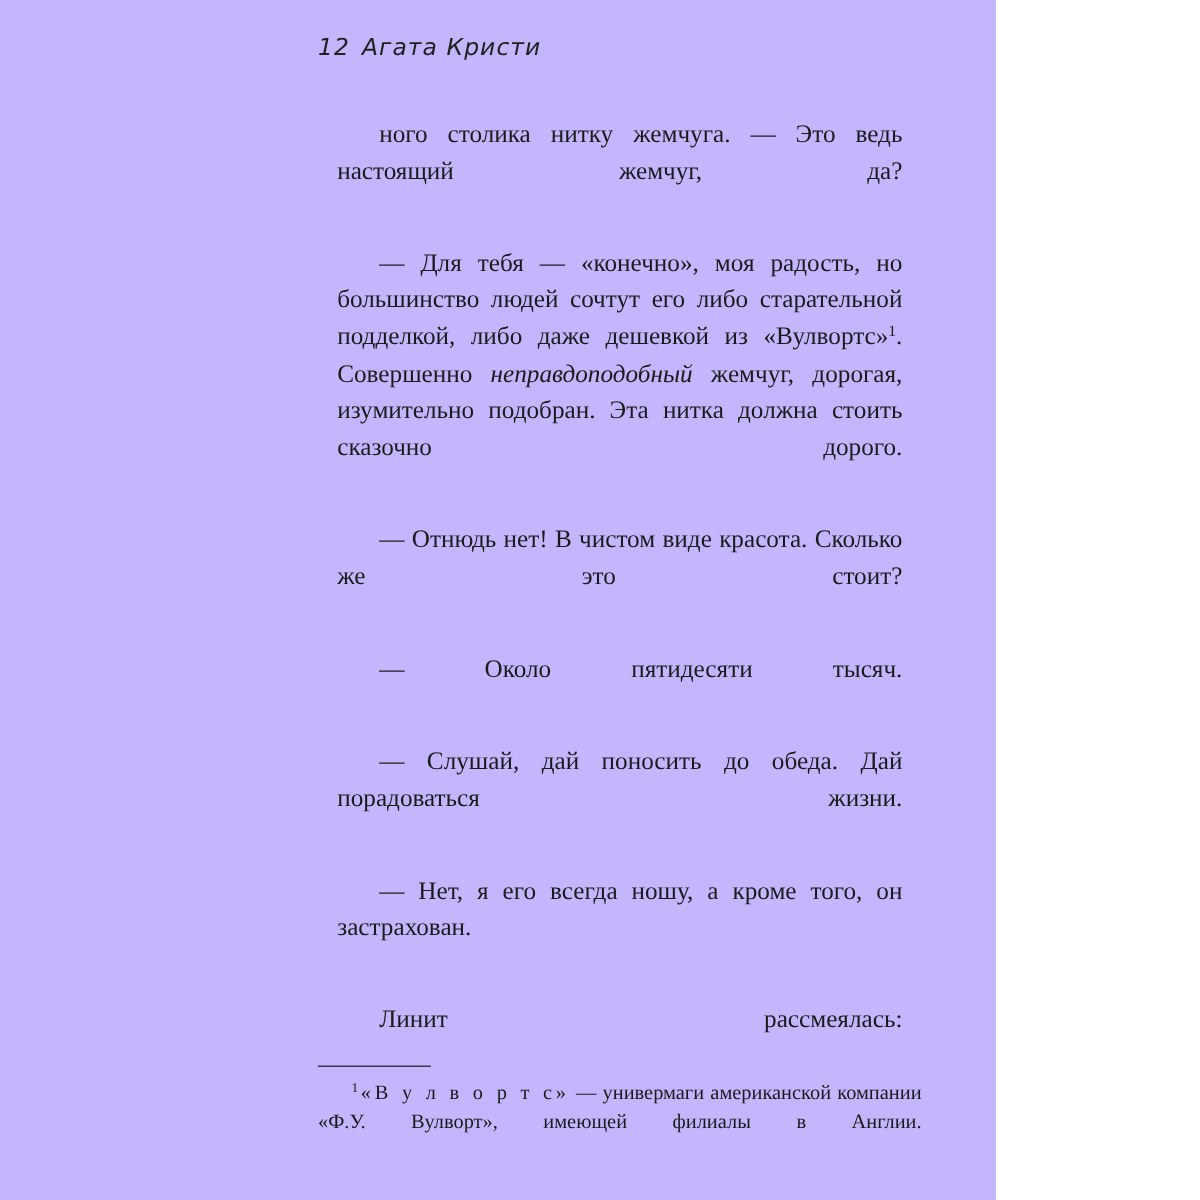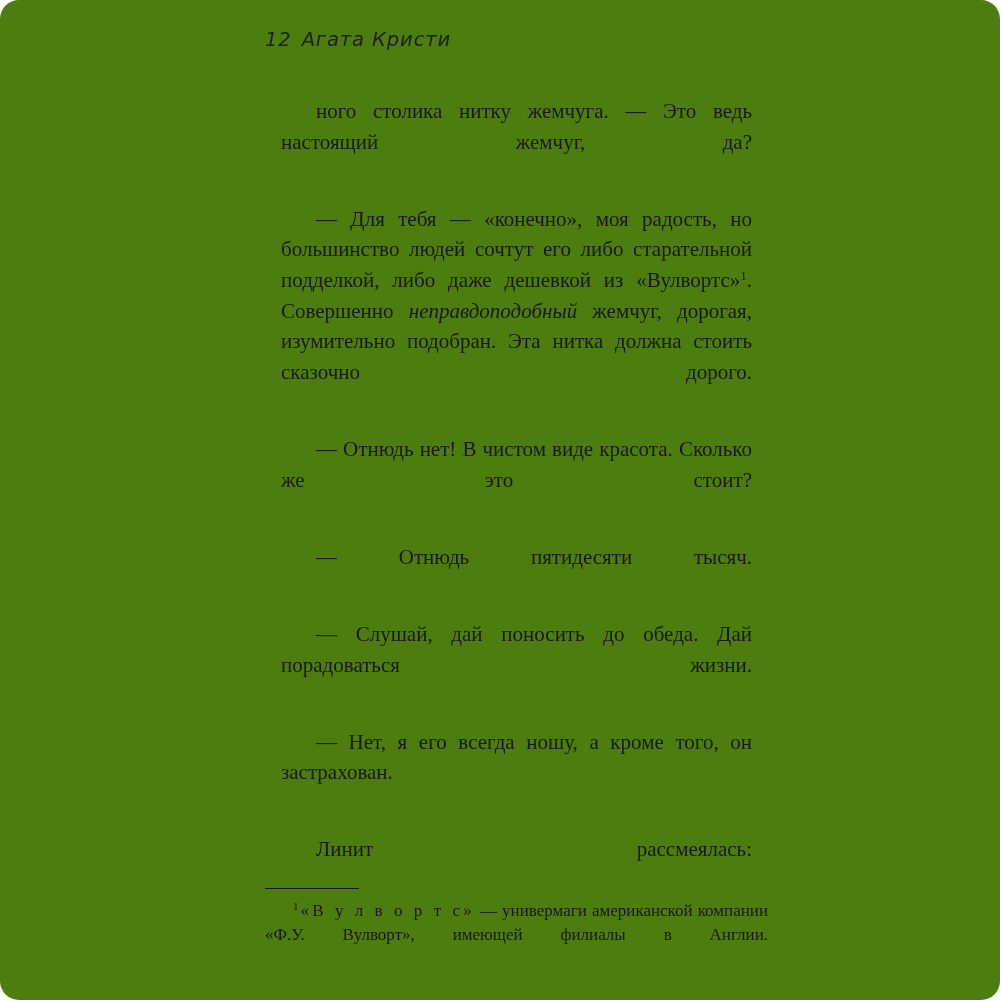--- a/index.html
+++ b/index.html
@@ -12,24 +12,23 @@
     width: 1000px;
     height: 1000px;
     overflow: hidden;
     font-family: "Liberation Serif", "DejaVu Serif", serif;
     color: #1a1a1a;
     -webkit-font-smoothing: antialiased;
   }
 
   .page {
     position: relative;
-    width: 1000px;
+    width: 830px;
     height: 1000px;
-    background: #4d7c0f;
-    border-radius: 19px;
+    background: #c4b5fd;
   }
 
   
   .running-head {
     position: absolute;
     left: 265px;
     top: 28px;
     font-family: "DejaVu Sans", "Liberation Sans", sans-serif;
     font-style: italic;
     font-size: 19.5px;
@@ -117,21 +116,21 @@
 <div class="page">
 
   <div class="running-head">
     <span class="folio">12</span><span>Агата Кристи</span>
   </div>
 
   <div class="textblock" id="textblock">
       <p class="para" id="p1"><span>ного столика нитку жемчуга. — Это ведь настоящий жемчуг, да?</span></p>
       <p class="para" id="p3"><span>— Для тебя — «конечно», моя радость, но большинство людей сочтут его либо старательной подделкой, либо даже дешевкой из «Вулвортс»</span><sup class="fnmark">1</sup><span>. Совершенно </span><i>неправдоподобный</i><span> жемчуг, дорогая, изумительно подобран. Эта нитка должна стоить сказочно дорого.</span></p>
       <p class="para" id="p5"><span>— Отнюдь нет! В чистом виде красота. Сколько же это стоит?</span></p>
-      <p class="para" id="p6"><span>— Отнюдь пятидесяти тысяч.</span></p>
+      <p class="para" id="p6"><span>— Около пятидесяти тысяч.</span></p>
       <p class="para" id="p9"><span>— Слушай, дай поносить до обеда. Дай порадоваться жизни.</span></p>
       <p class="para" id="p8"><span>— Нет, я его всегда ношу, а кроме того, он застрахован.</span></p>
       <p class="para" id="p10"><span>Линит рассмеялась:</span></p>
       <p class="para" id="p11"></p>
     </div>
 
   <div class="footnote-zone">
     <div class="footnote-rule"></div>
     <p class="footnote" id="footnote"><sup class="fnmark">1</sup><span class="spaced">«В у л в о р т с»</span><span> — универмаги американской компании «Ф.У. Вулворт», имеющей филиалы в Англии.</span></p>
   </div>

